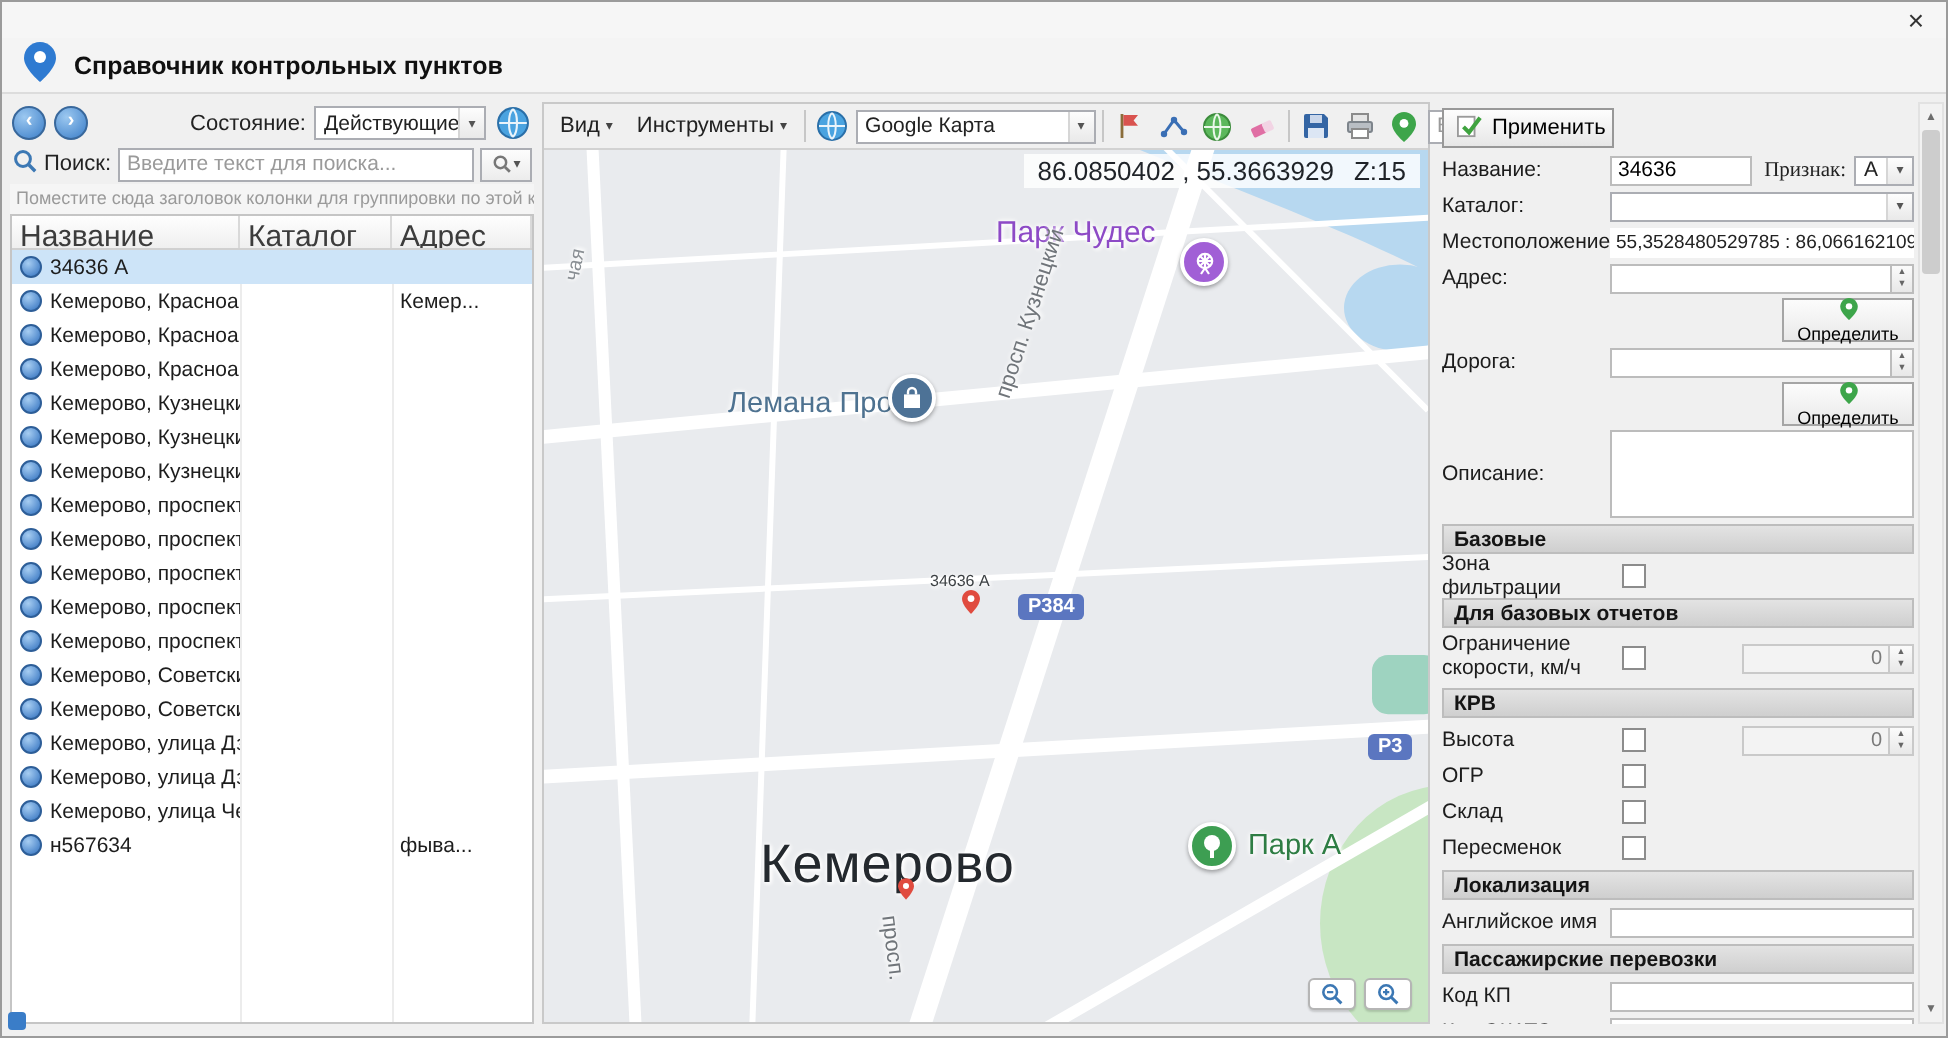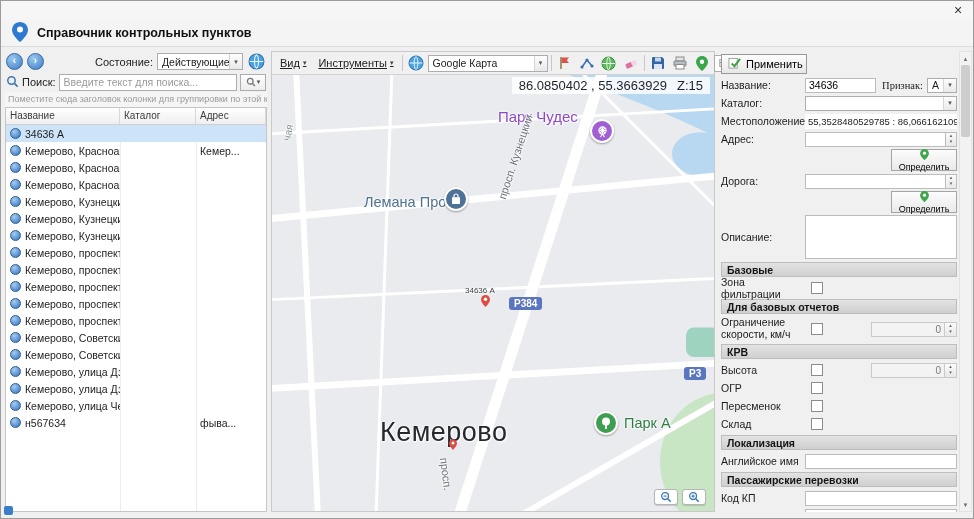--- a/index.html
+++ b/index.html
@@ -26,37 +26,37 @@
   .state-combo { width:86px; flex:none; }
   .tb-globe { width:19px; height:19px; flex:none; display:flex; align-items:center; justify-content:center; }
   .lp-search { height:20px; display:flex; align-items:center; gap:3px; padding:0 1px; }
   .txt-input { flex:1; height:17px; border:1px solid #abadb3; background:#fff; font:inherit; font-size:10.5px; padding:0 4px; outline:none; min-width:20px; }
   .txt-input::placeholder { color:#9a9a9a; }
   .search-btn { width:26px; height:17px; flex:none; border:1px solid #abadb3; background:linear-gradient(#fdfdfd,#ececec);
     display:flex; align-items:center; justify-content:center; gap:1px; font-size:7px; color:#555; }
   .group-hint { height:15px; font-size:9px; color:#9a9a9a; padding:2px 3px; white-space:nowrap; overflow:hidden; background:#f5f5f5; }
   .lp-table { flex:1; background:#fff; border:1px solid #c5c5c5; display:flex; flex-direction:column; overflow:hidden; }
   .t-head { display:flex; height:17px; flex:none; background:linear-gradient(#fefefe,#efefef); border-bottom:1px solid #d0d0d0; color:#3c3c3c; }
-  .t-head .cell { padding:2px 4px; border-right:1px solid #d9d9d9; font-size:10px; white-space:nowrap; overflow:hidden; }
+  .t-head .cell { padding:2px 4px; border-right:1px solid #d9d9d9; font-size:15px; white-space:nowrap; overflow:hidden; }
   .c-name { width:114px; flex:none; }
   .c-cat  { width:76px;  flex:none; }
   .c-addr { flex:1; }
   .t-body { flex:1; position:relative;
     background-image:linear-gradient(#ececec,#ececec),linear-gradient(#ececec,#ececec);
     background-size:1px 100%; background-position:114px 0,190px 0; background-repeat:no-repeat; }
   .row { display:flex; height:17px; align-items:center; font-size:10.5px; color:#1d1d1d; }
   .row .cell { padding:0 4px; white-space:nowrap; overflow:hidden; height:100%; display:flex; align-items:center; gap:4px; }
   .row.selected { background:#cde4f8; }
   .dot { width:11px; height:11px; flex:none; border-radius:50%;
     background:radial-gradient(circle at 35% 30%, #a6cdf2, #2f6fbe); border:1px solid #2d5e98; }
 
   
   .map-panel { position:absolute; left:270px; top:50px; width:444px; bottom:6px; border:1px solid #c9c9c9; background:#f0f0f0; display:flex; flex-direction:column; }
   .map-toolbar { height:23px; flex:none; display:flex; align-items:center; gap:2px; padding:0 3px; border-bottom:1px solid #d2d2d2; }
-  .tb-menu { height:19px; display:flex; align-items:center; gap:3px; padding:0 4px; font-size:11px; border:1px solid transparent;text-decoration:underline; }
+  .tb-menu { height:19px; display:flex; align-items:center; gap:3px; padding:0 4px; font-size:11px; border:1px solid transparent; }
   .tb-menu .arr { font-size:7px; color:#444; }
   .tb-btn { width:20px; height:20px; flex:none; display:flex; align-items:center; justify-content:center; }
   .sep { width:1px; height:16px; background:#c7c7c7; margin:0 1px; flex:none; }
   .map-type { width:120px; flex:none; }
   .addr-input { flex:1; min-width:50px; }
   .map-view { flex:1; position:relative; overflow:hidden; background:#e9ebee; }
   .map-bg { position:absolute; inset:0; width:100%; height:100%; }
   .coords { position:absolute; top:2px; right:4px; background:rgba(255,255,255,.82); padding:1px 7px; font-size:13px; color:#1f2328; display:flex; gap:10px; }
   .mlabel { position:absolute; white-space:nowrap; text-shadow:0 0 2px #fff,0 0 3px #fff,1px 1px 2px #fff; }
   .poi { position:absolute; width:24px; height:24px; border-radius:50%; border:2px solid #fff;
@@ -597,25 +597,25 @@
             <span>▲</span>
             <span>▼</span>
           </div>
       </div>
     </div>
     <div class="rp-row">
       <span class="rp-label">ОГР</span>
       <span class="cb"></span>
     </div>
     <div class="rp-row">
+      <span class="rp-label">Склад</span>
+      <span class="cb"></span>
+    </div>
+    <div class="rp-row">
       <span class="rp-label">Пересменок</span>
-      <span class="cb"></span>
-    </div>
-    <div class="rp-row">
-      <span class="rp-label">Склад</span>
       <span class="cb"></span>
     </div>
 
     <div class="sec">Локализация</div>
     <div class="rp-row">
       <span class="rp-label">Английское имя</span>
       <input class="rp-input grow" style="">
     </div>
 
     <div class="sec">Пассажирские перевозки</div>

